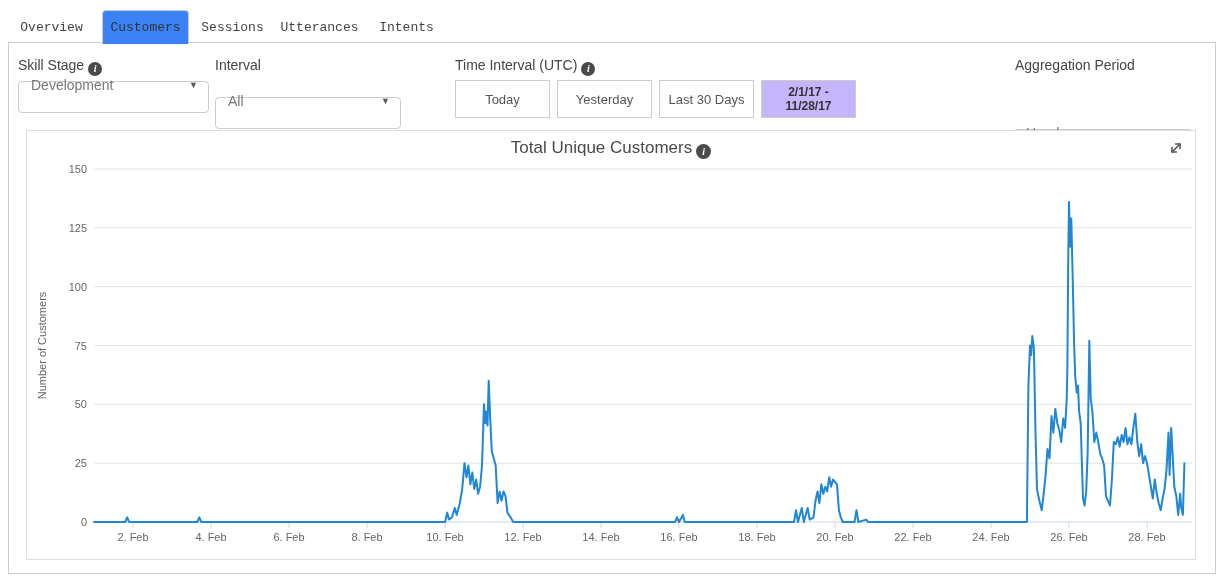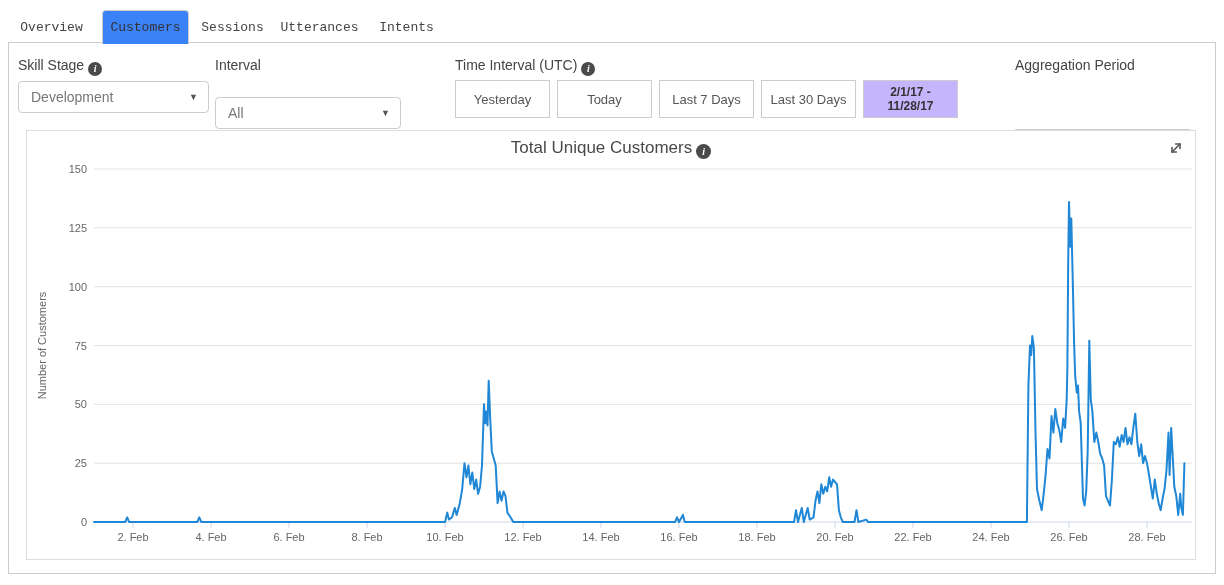--- a/index.html
+++ b/index.html
@@ -15,21 +15,21 @@
   .container{position:absolute;left:8px;top:42px;width:1206px;height:530px;
              border:1px solid #ccc;border-radius:0;background:#fff;z-index:1;}
 
   .flabel{position:absolute;font-size:14px;color:#454545;white-space:nowrap;}
   .info-icon{display:inline-block;width:14px;height:14px;border-radius:50%;background:#4a4a4a;
              color:#fff;font-size:10px;font-weight:bold;font-style:italic;text-align:center;
              line-height:14px;font-family:"Liberation Serif",serif;vertical-align:-2px;margin-left:4px;}
 
   .dropdown{position:absolute;height:32px;box-sizing:border-box;border:1px solid #ccc;border-radius:4px;
             background:#fff;font-size:14px;color:#777;line-height:30px;padding:0 10px 12px 12px;
-            display:flex;justify-content:space-between;align-items:flex-start;cursor:pointer;}
+            display:flex;justify-content:space-between;align-items:flex-end;cursor:pointer;}
   .caret{font-size:9px;color:#555;line-height:30px;}
 
   .btn-row{position:absolute;display:flex;}
   .tbtn{width:95px;height:38px;box-sizing:border-box;border:1px solid #ccc;background:#fff;
         color:#555;font-size:13px;display:flex;align-items:center;justify-content:center;
         margin-right:7px;cursor:pointer;text-align:center;}
   .tbtn.selected{background:#c4b5fd;color:#333;font-weight:bold;font-size:12px;
                  flex-direction:column;line-height:14px;margin-right:0;}
 
   
@@ -66,23 +66,22 @@
   <div class="flabel" style="left:206px;top:14px;">Interval</div>
   <div class="dropdown" style="left:206px;top:54px;width:186px;">
     <span>All</span>
     <span class="caret">▼</span>
   </div>
 
   <div class="flabel" style="left:446px;top:14px;">
     <span>Time Interval (UTC)</span><span class="info-icon">i</span>
   </div>
   <div class="btn-row" style="left:446px;top:37px;">
+    <div class="tbtn">Today</div>
     <div class="tbtn">Yesterday</div>
-    <div class="tbtn">Today</div>
-    <div class="tbtn">Last 7 Days</div>
     <div class="tbtn">Last 30 Days</div>
     <div class="tbtn selected">
       <span>2/1/17 -</span>
       <span>11/28/17</span>
     </div>
   </div>
 
   <div class="flabel" style="left:1006px;top:14px;">Aggregation Period</div>
   <div class="dropdown" style="left:1004px;top:38px;width:180px;margin-top:48px;">
     <span>Hourly</span>

